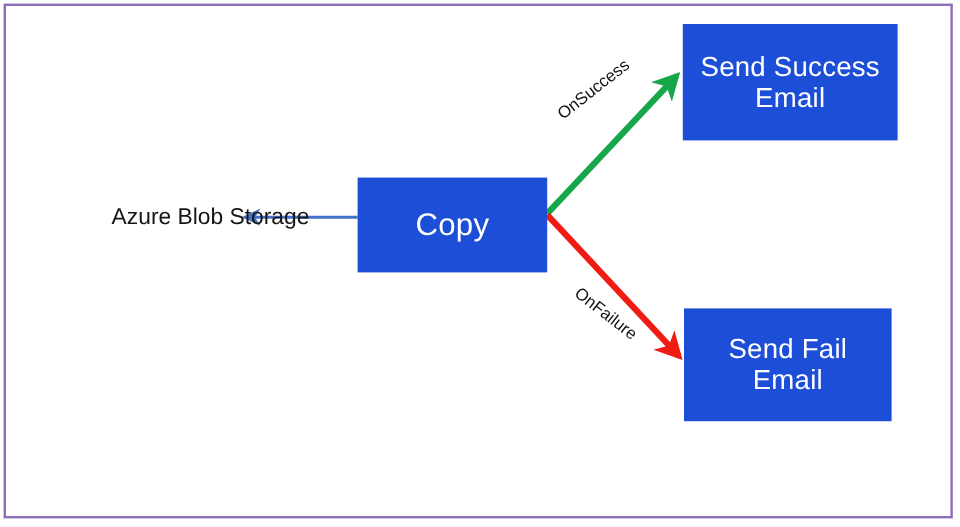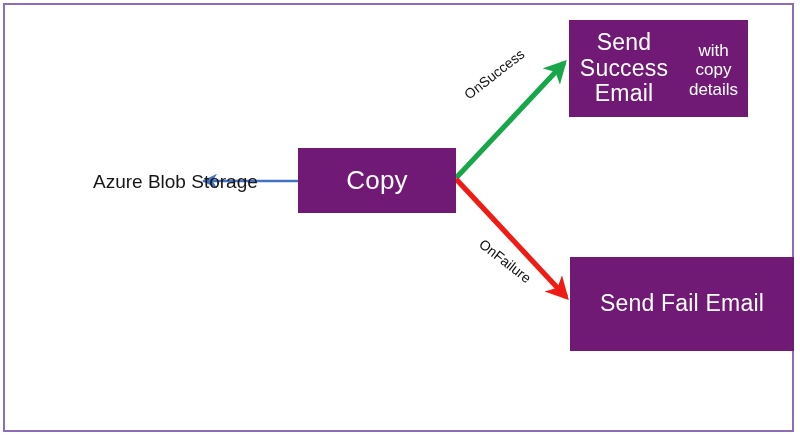--- a/index.html
+++ b/index.html
@@ -39,24 +39,24 @@
     left: 0;
     top: 0;
     width: 800px;
     height: 439px;
     pointer-events: none;
   }
 
   
   .node-box {
     position: absolute;
-    background: #701a75;
+    background: #1d4ed8;
     box-sizing: border-box;
     display: flex;
-    flex-direction: row;
+    flex-direction: column;
     align-items: center;
     justify-content: center;
     color: #ffffff;
     text-align: center;
     line-height: 1.12;
   }
 
   .node-title {
     font-size: 23px;
     font-weight: 400;
@@ -74,29 +74,29 @@
   #box-success {
     left: 569px;
     top: 20px;
     width: 179px;
     height: 97px;
   }
 
   #box-fail {
     left: 570px;
     top: 257px;
-    width: 224px;
+    width: 173px;
     height: 94px;
   }
 
   #box-copy {
     left: 298px;
     top: 148px;
     width: 158px;
-    height: 65px;
+    height: 79px;
   }
 
   #box-copy .node-title {
     font-size: 26px;
   }
 
   
   .dataset {
     position: absolute;
     left: 93px;
@@ -202,20 +202,19 @@
     </svg>
     <div class="dataset-label">Azure Blob Storage</div>
   </div>
 
   <div class="node-box" id="box-copy">
     <div class="node-title">Copy</div>
   </div>
 
   <div class="node-box" id="box-success">
     <div class="node-title">Send Success Email</div>
-    <div class="node-sub">with copy details</div>
   </div>
 
   <div class="node-box" id="box-fail">
     <div class="node-title">Send Fail Email</div>
   </div>
 
 </div>
 
 </body></html>

